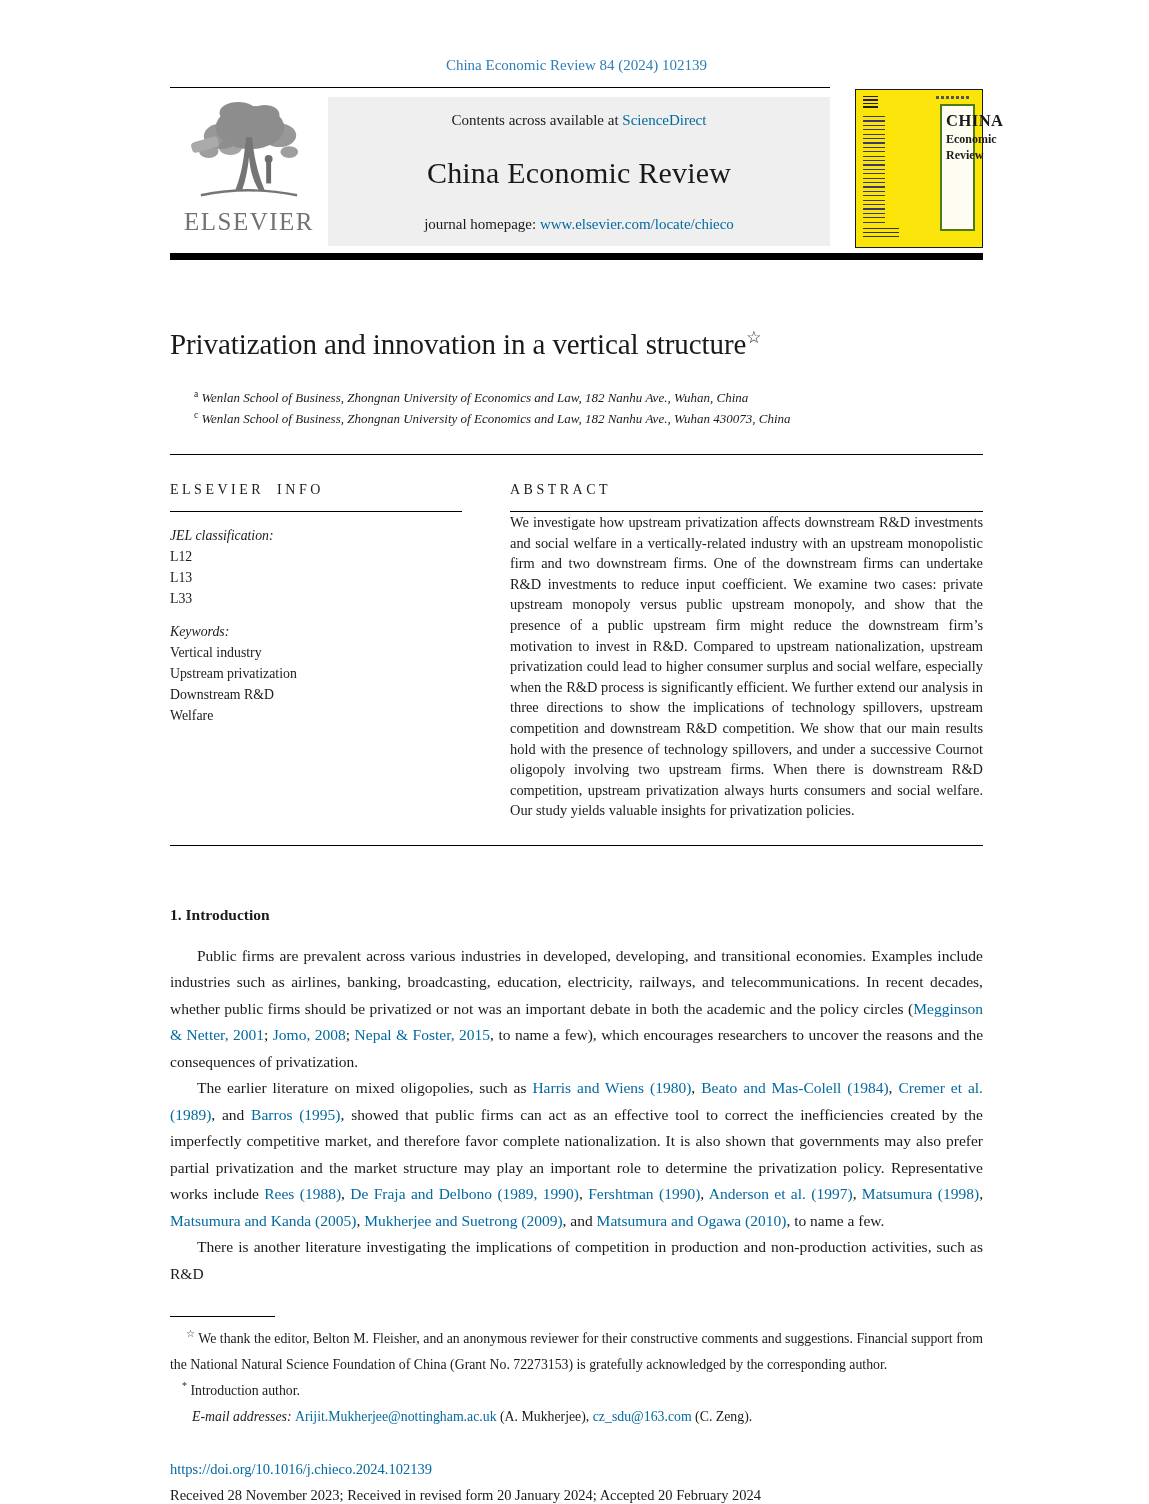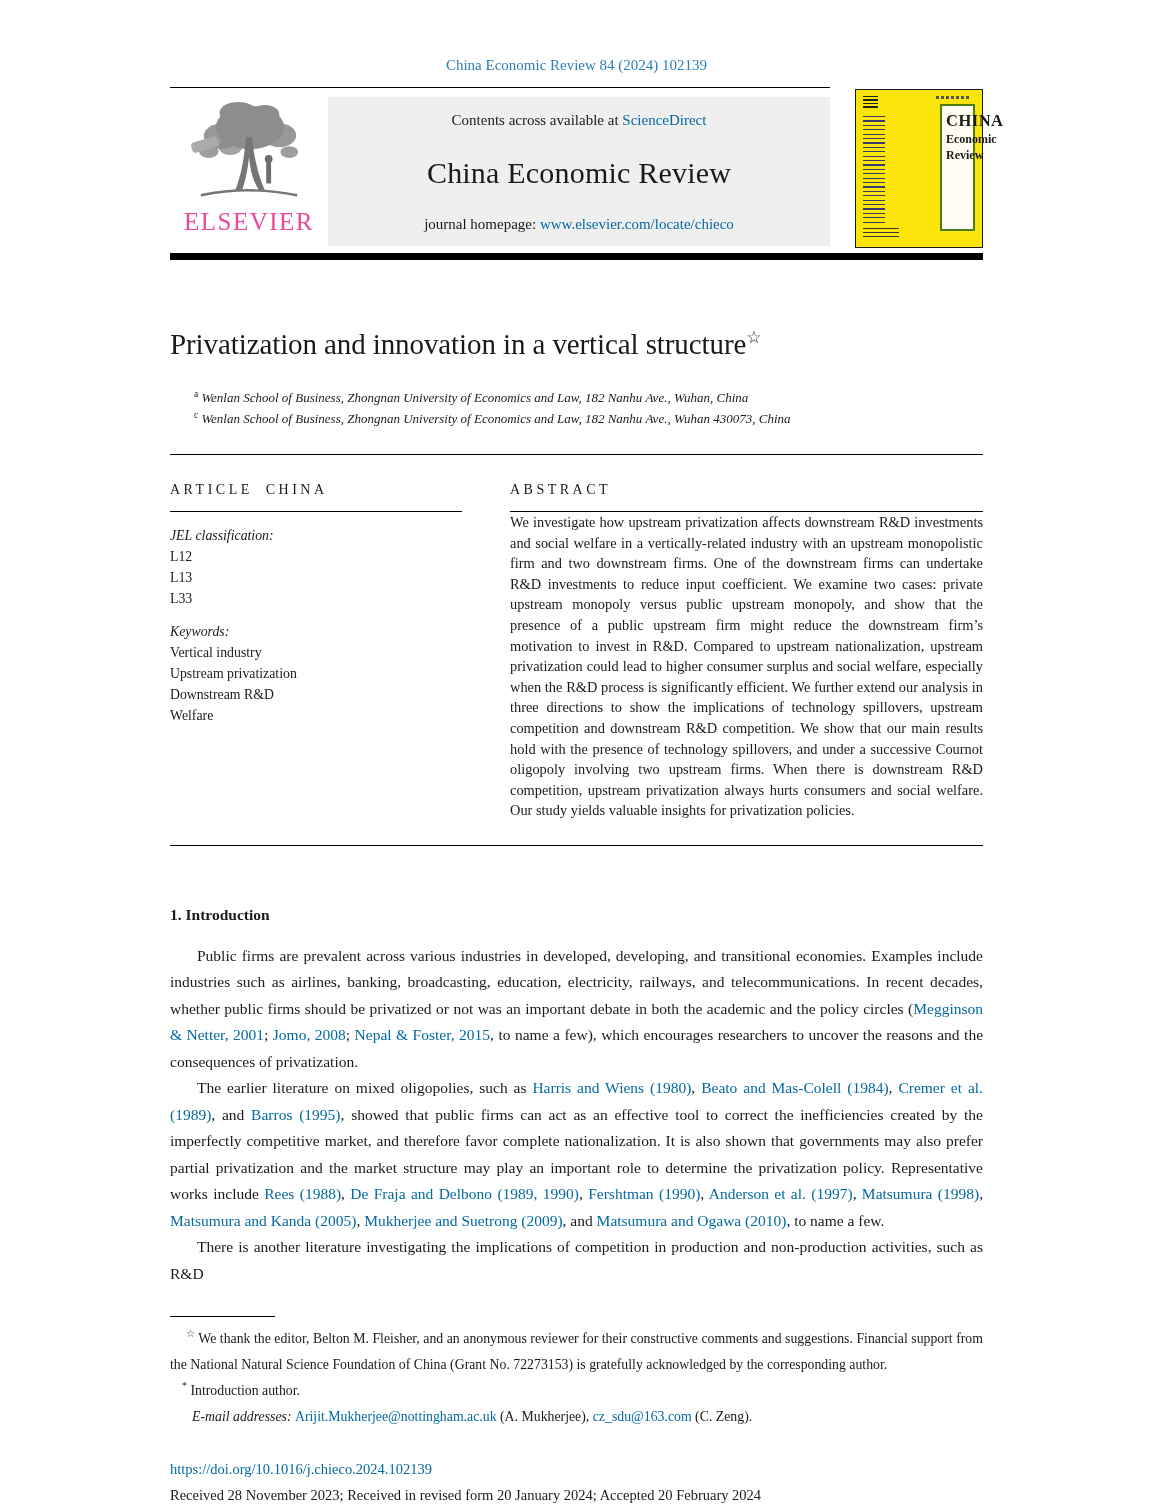--- a/index.html
+++ b/index.html
@@ -8,21 +8,21 @@
   .page { position:relative; width:959px; height:1504px; margin:0 auto; background:#fff;
           padding:0 71px 0 75px; overflow:hidden; }
 
   
   .journal-ref { padding-top:57px; text-align:center; font-size:15px; color:#2e7eb8; }
 
   
   .header-band { display:flex; margin-top:13px; height:161px; }
   .band-left { flex:1; border-top:1.5px solid #000; display:flex; }
   .elsevier-logo { width:158px; padding-top:10px; display:flex; flex-direction:column; align-items:center; background:#fff; }
-  .elsevier-word { font-size:25px; color:#ec4899; letter-spacing:1.5px; margin-top:0px; }
+  .elsevier-word { font-size:25px; color:#737373; letter-spacing:1.5px; margin-top:0px; }
   .gray-box { flex:1; background:#efefef; margin-top:9px; height:149px;
               display:flex; flex-direction:column; justify-content:space-between;
               text-align:center; padding:15px 0 13px 0; }
   .contents-line { font-size:15px; }
   .journal-title { font-size:30px; letter-spacing:0.2px; }
   .homepage-line { font-size:15px; }
 
   
   .cover { width:128px; height:159px; margin-left:25px; margin-top:2px; position:relative;
            background:#fbe40a; border:1px solid #1a1a1a; flex-shrink:0; }
@@ -138,21 +138,21 @@
 
   <div class="affiliations">
     <div class="affiliation"><sup>a</sup><span class="it"> Wenlan School of Business, Zhongnan University of Economics and Law, 182 Nanhu Ave., Wuhan, China</span></div>
     <div class="affiliation"><sup>c</sup><span class="it"> Wenlan School of Business, Zhongnan University of Economics and Law, 182 Nanhu Ave., Wuhan 430073, China</span></div>
   </div>
 
   <div class="rule-full"></div>
 
   <div class="info-abstract">
     <div class="col-info">
-      <div class="col-heading">ARTICLE CHINA</div>
+      <div class="col-heading">ELSEVIER INFO</div>
       <div class="info-label">JEL classification:</div>
       <div class="info-item">L12</div>
       <div class="info-item">L13</div>
       <div class="info-item">L33</div>
       <div class="info-label kw-label">Keywords:</div>
       <div class="info-item">Vertical industry</div>
       <div class="info-item">Upstream privatization</div>
       <div class="info-item">Downstream R&amp;D</div>
       <div class="info-item">Welfare</div>
     </div>

